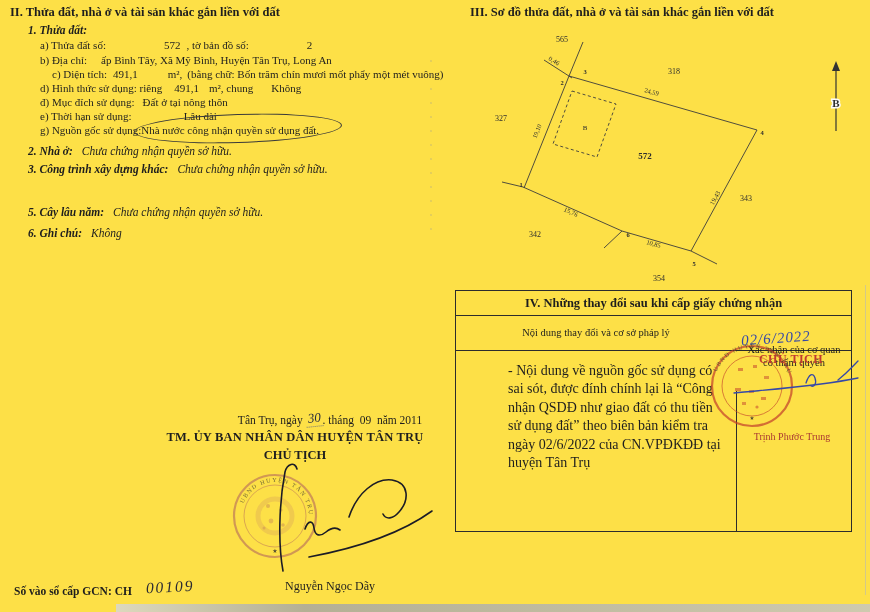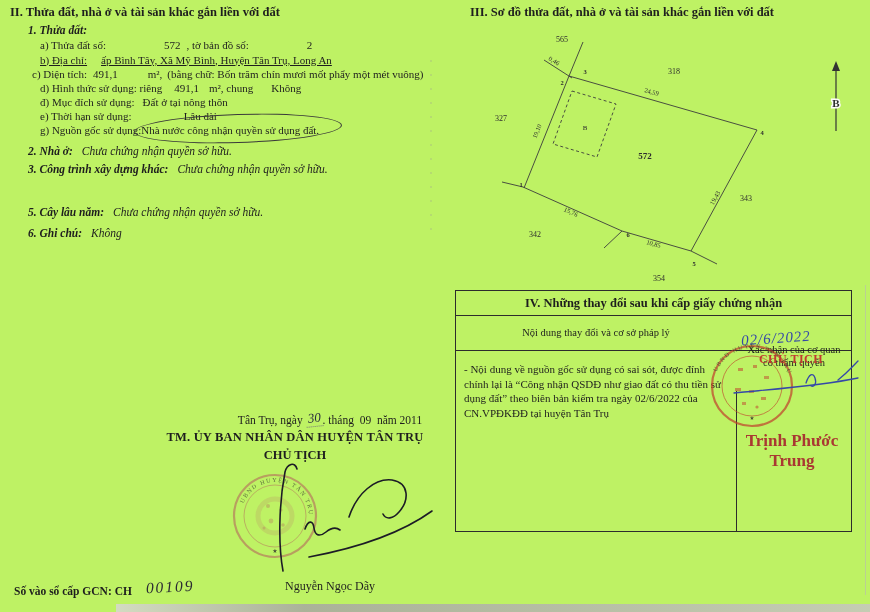--- a/index.html
+++ b/index.html
@@ -1,16 +1,16 @@
 <!DOCTYPE html>
 <html><head>
 <meta charset="utf-8">
 <style>
   html,body{margin:0;padding:0;background:#e8e8e4;}
-  .page{position:relative;width:870px;height:612px;background:#bef264;overflow:hidden;
+  .page{position:relative;width:870px;height:612px;background:#fde047;overflow:hidden;
         font-family:"Liberation Serif",serif;color:#1e1e1e;}
   .abs{position:absolute;}
   .row{position:absolute;white-space:nowrap;font-size:11px;}
   .ttl{font-weight:bold;font-size:12.5px;}
   .subttl{font-weight:bold;font-style:italic;font-size:11.5px;}
   .itm-lb{font-weight:bold;font-style:italic;font-size:11.5px;}
   .itm-vl{font-style:italic;font-size:11.5px;margin-left:9px;}
   .pre{white-space:pre;}
   .g-ellipse{position:absolute;left:134px;top:114px;width:206px;height:27px;
              border:1.3px solid #3a3a3a;border-radius:50%;transform:rotate(-1.8deg);}
@@ -18,27 +18,27 @@
   .tbl{position:absolute;left:455px;top:290px;width:397px;height:242px;border:1.6px solid #2c2c2c;
        box-sizing:border-box;display:flex;flex-direction:column;}
   .tbl-title{height:24px;border-bottom:1.4px solid #2c2c2c;display:flex;align-items:center;
              justify-content:center;font-weight:bold;font-size:12.5px;}
   .tbl-head{height:34px;border-bottom:1.4px solid #2c2c2c;display:flex;}
   .tbl-body{flex:1;display:flex;}
   .c1{width:280px;box-sizing:border-box;}
   .c2{flex:1;border-left:1.4px solid #2c2c2c;box-sizing:border-box;margin-top:40px;}
   .hd{display:flex;flex-direction:column;align-items:center;justify-content:center;
       font-size:10.5px;text-align:center;line-height:1.25;}
-  .note{padding:11px 8px 0 8px;font-size:11px;line-height:1.32;white-space:normal;}
+  .note{padding:11px 8px 0 8px;font-size:14px;line-height:1.32;white-space:normal;margin-left:44px;}
   .sig-date{position:absolute;left:741px;top:330px;font-size:15px;color:#3548a8;
             font-style:italic;letter-spacing:1px;transform:rotate(-4deg);white-space:nowrap;}
   .chutich{position:absolute;left:745px;top:352px;width:92px;text-align:center;
            font-weight:bold;font-size:12px;color:#c23b30;letter-spacing:.5px;}
   .confname{position:absolute;left:733px;top:431px;width:118px;text-align:center;
-            font-weight:bold;font-size:17px;color:#a93832;}
+            font-weight:normal;font-size:10px;color:#a93832;}
   .datewrap{position:absolute;left:150px;top:412px;width:360px;text-align:center;font-size:11.5px;}
   .committee{position:absolute;left:110px;top:430px;width:370px;text-align:center;
              font-weight:bold;font-size:12.5px;letter-spacing:.2px;}
   .chair2{position:absolute;left:110px;top:448px;width:370px;text-align:center;
           font-weight:bold;font-size:12.5px;}
   .signer{position:absolute;left:185px;top:579px;width:290px;text-align:center;
           font-weight:normal;font-size:12px;}
   .bookrow{position:absolute;left:14px;top:581px;font-size:11.5px;font-weight:bold;white-space:nowrap;}
   .booknum{display:inline-block;margin-left:14px;font-weight:normal;font-style:italic;
            font-size:15.5px;color:#2a2a33;letter-spacing:2px;transform:rotate(-3deg) translateY(-3px);}
@@ -55,24 +55,24 @@
 <body>
 
 <div class="page">
 
   <div class="row ttl" style="left:10px;top:5px;">II. Thửa đất, nhà ở và tài sản khác gắn liền với đất</div>
   <div class="row subttl" style="left:28px;top:24px;">1. Thửa đất:</div>
 
   <div class="row" style="left:40px;top:39px;">
     <span>a) Thửa đất số:</span><span style="margin-left:58px;">572</span><span style="margin-left:6px;">, tờ bản đồ số:</span><span style="margin-left:58px;">2</span>
   </div>
-  <div class="row" style="left:40px;top:53.5px;text-decoration:underline;">
+  <div class="row" style="left:40px;top:53.5px;">
     <span>b) Địa chỉ:</span><span style="margin-left:14px;">ấp Bình Tây, Xã Mỹ Bình, Huyện Tân Trụ, Long An</span>
   </div>
-  <div class="row" style="left:32px;top:67.5px;">
+  <div class="row" style="left:52px;top:67.5px;">
     <span>c) Diện tích:</span><span style="margin-left:6px;">491,1</span><span style="margin-left:30px;">m²,</span><span style="margin-left:5px;">(bằng chữ: Bốn trăm chín mươi  mốt phẩy một mét vuông)</span>
   </div>
   <div class="row" style="left:40px;top:81.5px;">
     <span>d) Hình thức sử dụng: riêng</span><span style="margin-left:12px;">491,1</span><span style="margin-left:10px;">m², chung</span><span style="margin-left:18px;">Không</span>
   </div>
   <div class="row" style="left:40px;top:95.5px;">
     <span>đ) Mục đích sử dụng:</span><span style="margin-left:8px;">Đất ở tại nông thôn</span>
   </div>
   <div class="row" style="left:40px;top:109.5px;">
     <span>e) Thời hạn sử dụng:</span><span style="margin-left:52px;">Lâu dài</span>

